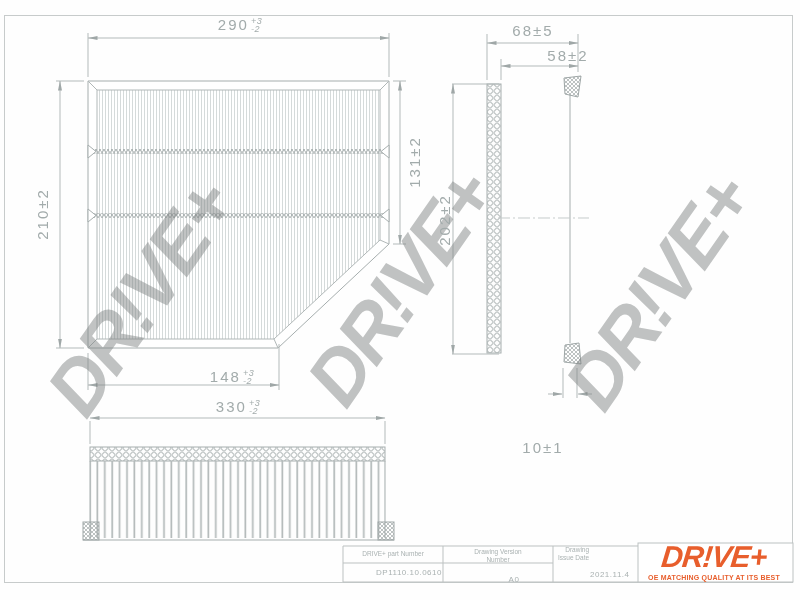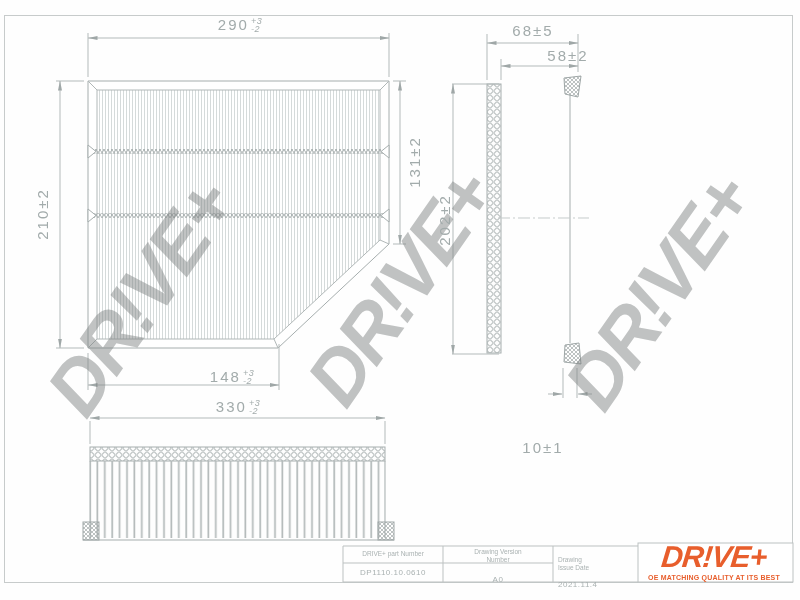--- a/index.html
+++ b/index.html
@@ -25,22 +25,22 @@
     font:italic 900 76px "Liberation Sans", sans-serif;
     color:rgba(125,129,129,0.48); letter-spacing:-3px;
     transform:translate(-50%,-50%) rotate(-55deg);
     pointer-events:none;
   }
   .tb-text {
     position:absolute; color:#a9b1b1; text-align:center;
     transform:translate(-50%,-50%); white-space:pre-line;
   }
   .tb-label { font:400 6.5px/7.5px "Liberation Sans", sans-serif; }
-  .tb-value { font:400 8px/9px "Liberation Sans", sans-serif; letter-spacing:0.5px; }
-  .tb-left  { text-align:left; transform:translate(0,-50%);margin-top:10px; }
+  .tb-value { font:400 8px/9px "Liberation Sans", sans-serif; letter-spacing:0.5px;padding-left:32px; }
+  .tb-left  { text-align:right; transform:translate(0,-50%); }
   .logo-text {
     position:absolute; left:714px; top:557px;
     transform:translate(-50%,-50%) skewX(-6deg);
     font:italic 900 30px "Liberation Sans", sans-serif;
     color:#e85e2c; letter-spacing:-1px; white-space:nowrap;
   }
   .logo-tagline {
     position:absolute; left:714px; top:577px;
     transform:translate(-50%,-50%);
     font:700 7px "Liberation Sans", sans-serif;

